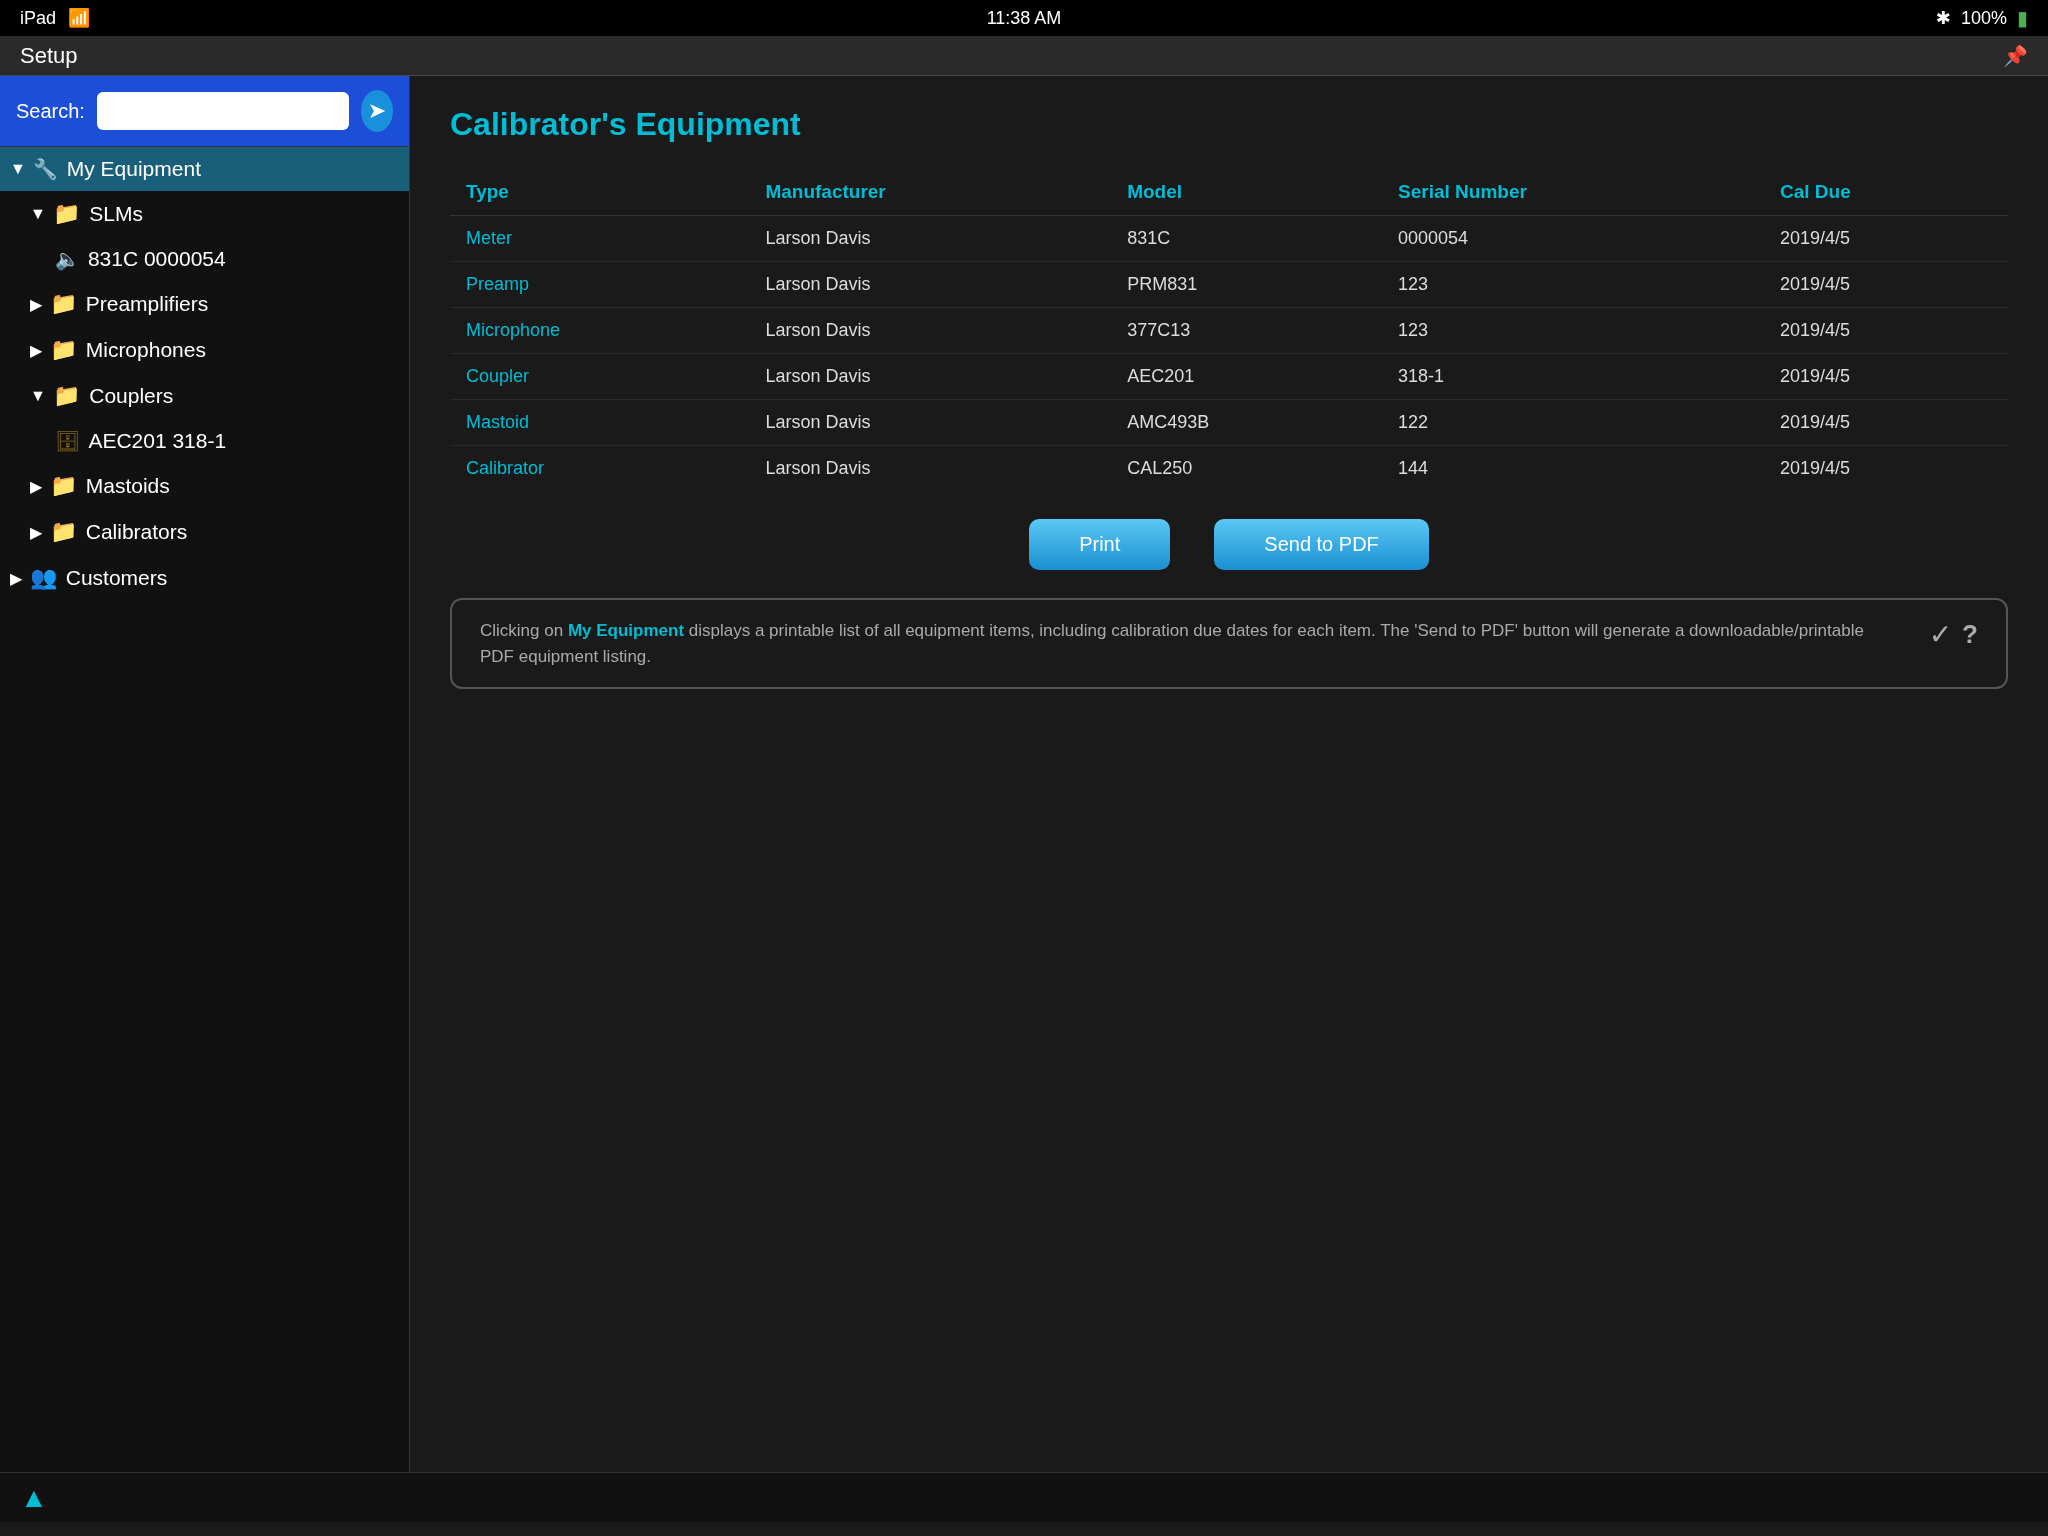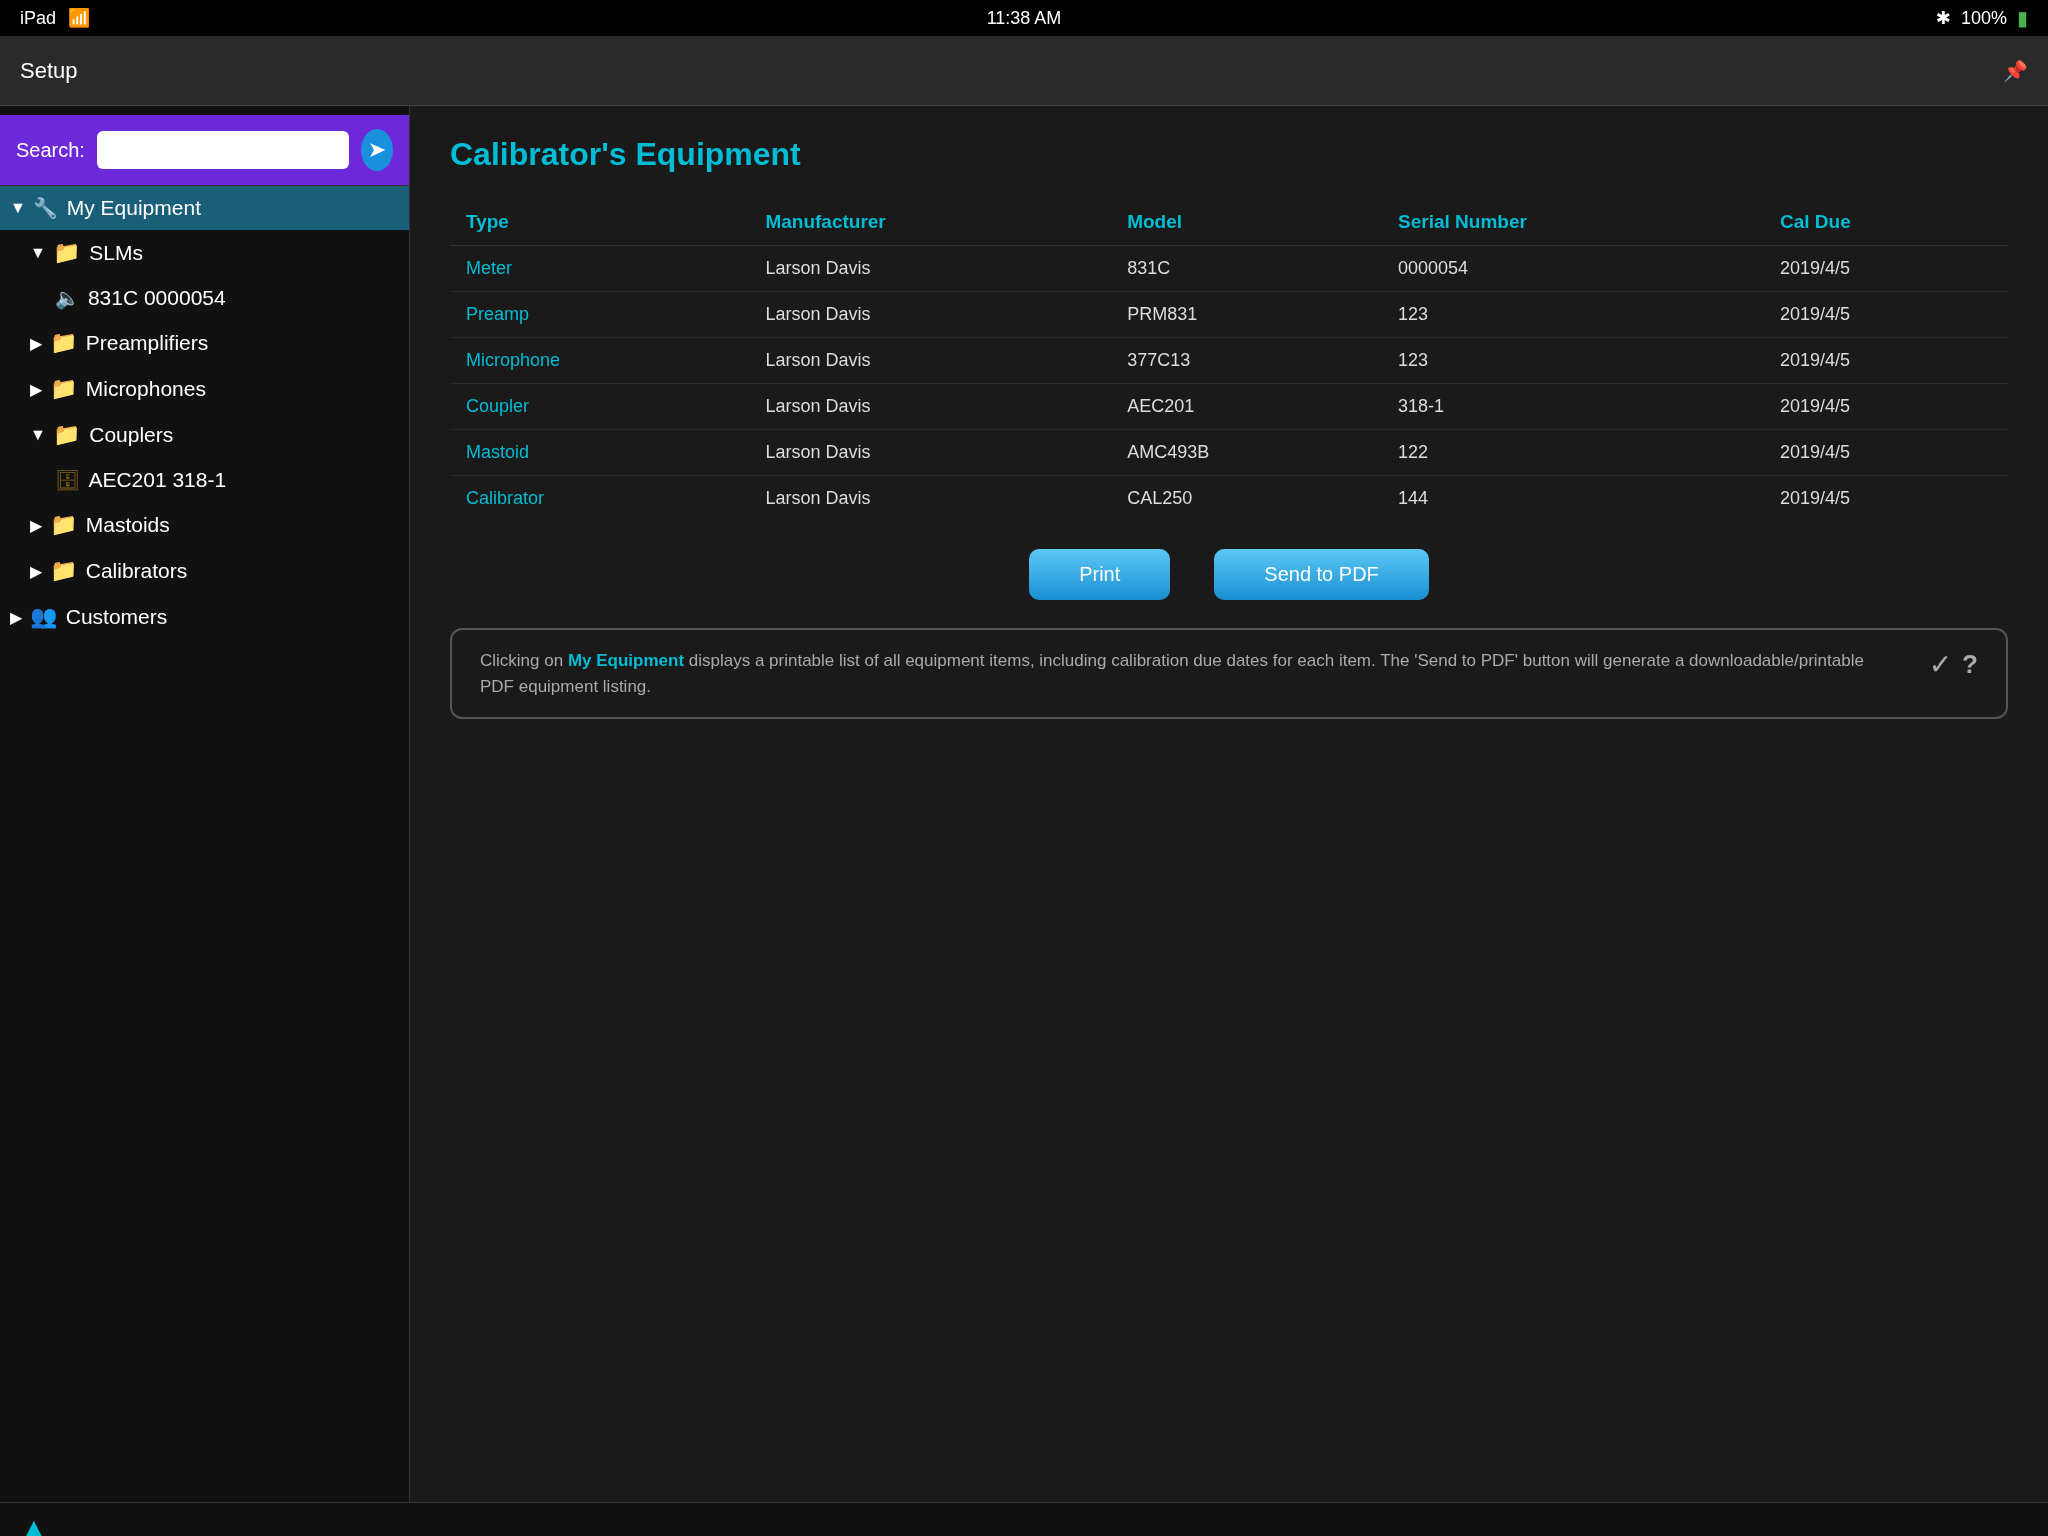--- a/index.html
+++ b/index.html
@@ -24,21 +24,21 @@
       font-size: 18px;
       font-weight: 500;
     }
     .status-left { display: flex; align-items: center; gap: 12px; }
     .status-center { position: absolute; left: 50%; transform: translateX(-50%); }
     .status-right { display: flex; align-items: center; gap: 10px; }
 
     
     .title-bar {
       background: #2a2a2a;
-      height: 70px;
+      height: 40px;
       display: flex;
       align-items: center;
       padding: 0 20px;
       border-bottom: 1px solid #444;
       justify-content: space-between;
     }
     .title-bar-title { font-size: 22px; color: #fff; font-weight: 500; }
     .pin-icon { color: #aaa; font-size: 20px; }
 
     
@@ -55,23 +55,22 @@
       overflow-y: auto;
       flex-shrink: 0;
     }
 
     
     .search-bar {
       display: flex;
       align-items: center;
       padding: 14px 16px;
       gap: 12px;
-      background: #6d28d9;
+      background: #1d4ed8;
       border-bottom: 1px solid #333;
-      margin-top: 9px;
     }
     .search-label { color: #fff; font-size: 20px; }
     .search-input {
       flex: 1;
       background: #fff;
       border: none;
       border-radius: 6px;
       height: 38px;
       padding: 0 10px;
       font-size: 18px;

